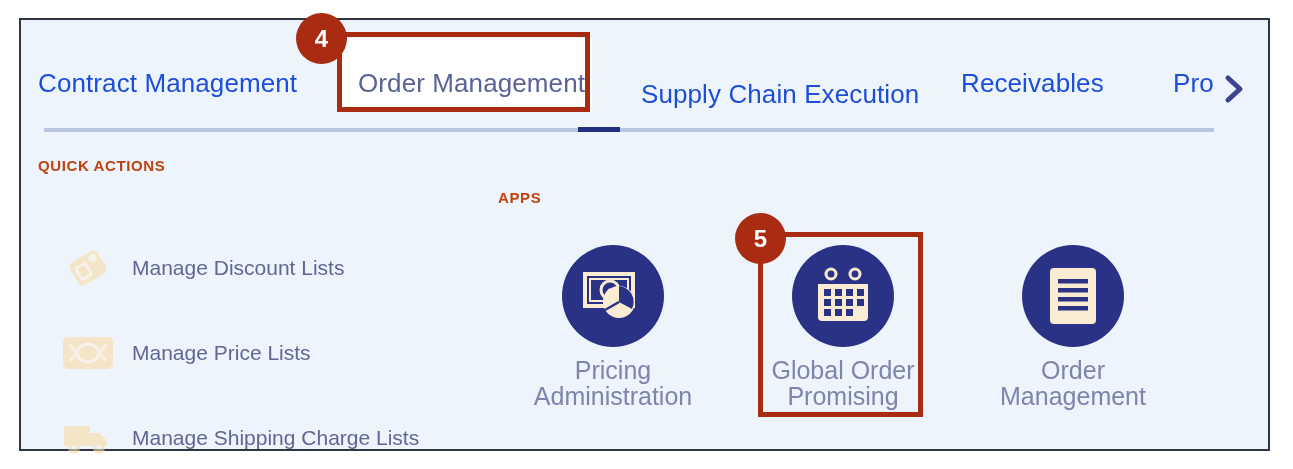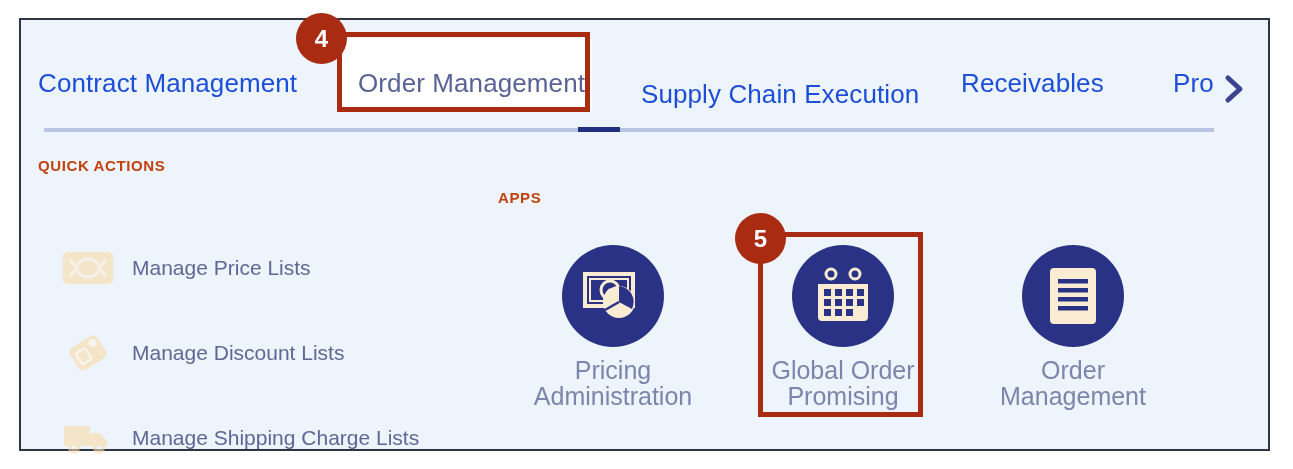--- a/index.html
+++ b/index.html
@@ -251,41 +251,41 @@
         </svg>
       </div>
     </div>
 
     <div class="section-head" id="quick-actions-head">QUICK ACTIONS</div>
 
     <div class="qa-list">
 
       <div class="qa-item">
         <span class="qa-icon">
-          <svg width="52" height="34" viewBox="0 0 52 34" aria-hidden="true">
-            <rect x="1" y="1" width="50" height="32" rx="5" fill="#fbd9a0"></rect>
-            <ellipse cx="26" cy="17" rx="11" ry="9" fill="none" stroke="#fff1d8" stroke-width="3"></ellipse>
-            <path d="M8 9 L15 17 L8 25" fill="none" stroke="#fff1d8" stroke-width="3"></path>
-            <path d="M44 9 L37 17 L44 25" fill="none" stroke="#fff1d8" stroke-width="3"></path>
-          </svg>
-        </span>
-        <span class="qa-label">Manage Price Lists</span>
-      </div>
-
-      <div class="qa-item">
-        <span class="qa-icon">
           <svg width="44" height="44" viewBox="0 0 44 44" aria-hidden="true">
             <g transform="rotate(-32 22 22)">
               <rect x="6" y="9" width="32" height="26" rx="5" fill="#fbd9a0"></rect>
               <circle cx="31" cy="16" r="4" fill="#fff4e2"></circle>
               <rect x="11" y="16" width="11" height="13" rx="2" fill="none" stroke="#fff4e2" stroke-width="2.5"></rect>
             </g>
           </svg>
         </span>
         <span class="qa-label">Manage Discount Lists</span>
+      </div>
+
+      <div class="qa-item">
+        <span class="qa-icon">
+          <svg width="52" height="34" viewBox="0 0 52 34" aria-hidden="true">
+            <rect x="1" y="1" width="50" height="32" rx="5" fill="#fbd9a0"></rect>
+            <ellipse cx="26" cy="17" rx="11" ry="9" fill="none" stroke="#fff1d8" stroke-width="3"></ellipse>
+            <path d="M8 9 L15 17 L8 25" fill="none" stroke="#fff1d8" stroke-width="3"></path>
+            <path d="M44 9 L37 17 L44 25" fill="none" stroke="#fff1d8" stroke-width="3"></path>
+          </svg>
+        </span>
+        <span class="qa-label">Manage Price Lists</span>
       </div>
 
       <div class="qa-item">
         <span class="qa-icon">
           <svg width="52" height="36" viewBox="0 0 52 36" aria-hidden="true">
             <path d="M2 6 h26 v20 h-26 z" fill="#fbd9a0"></path>
             <path d="M28 13 h10 l7 8 v5 h-17 z" fill="#fbd9a0"></path>
             <circle cx="12" cy="28" r="6" fill="#fbd9a0"></circle>
             <circle cx="37" cy="28" r="6" fill="#fbd9a0"></circle>
             <circle cx="12" cy="28" r="2.5" fill="#eef5fb"></circle>

